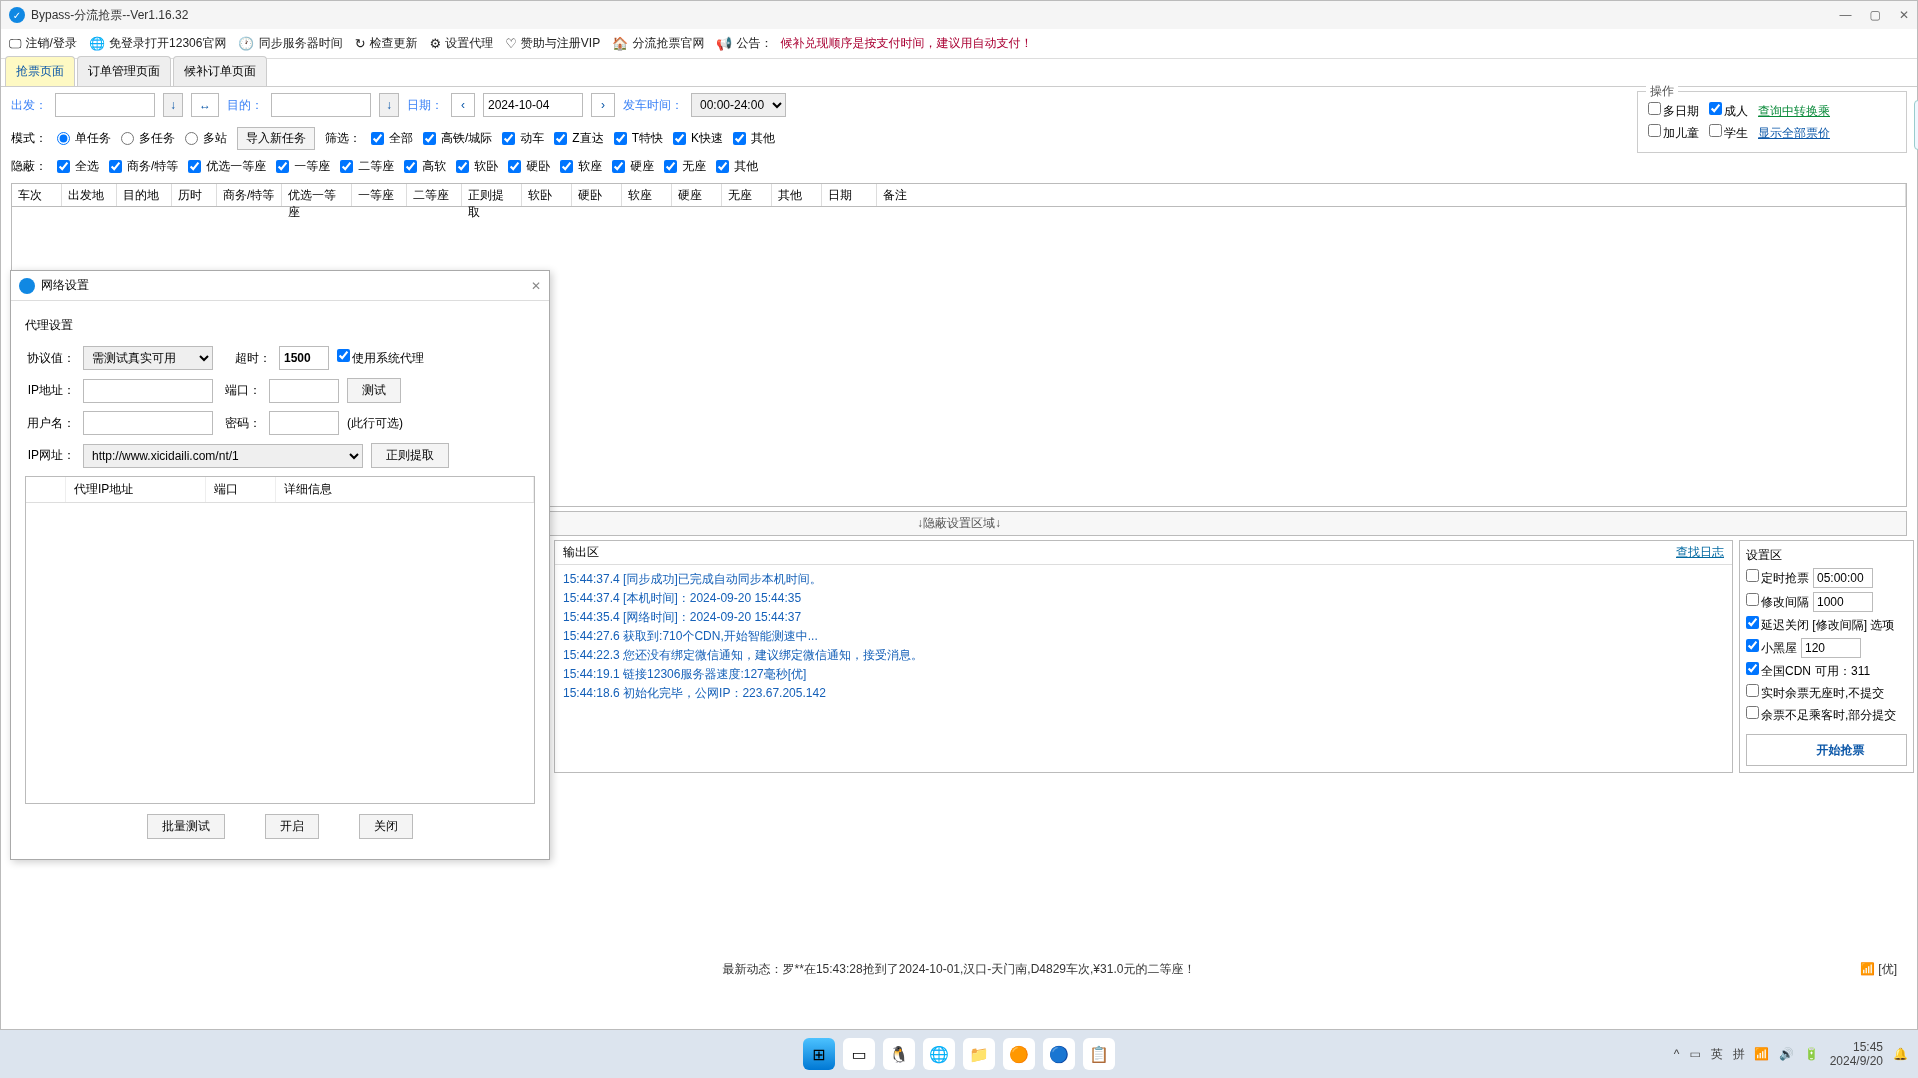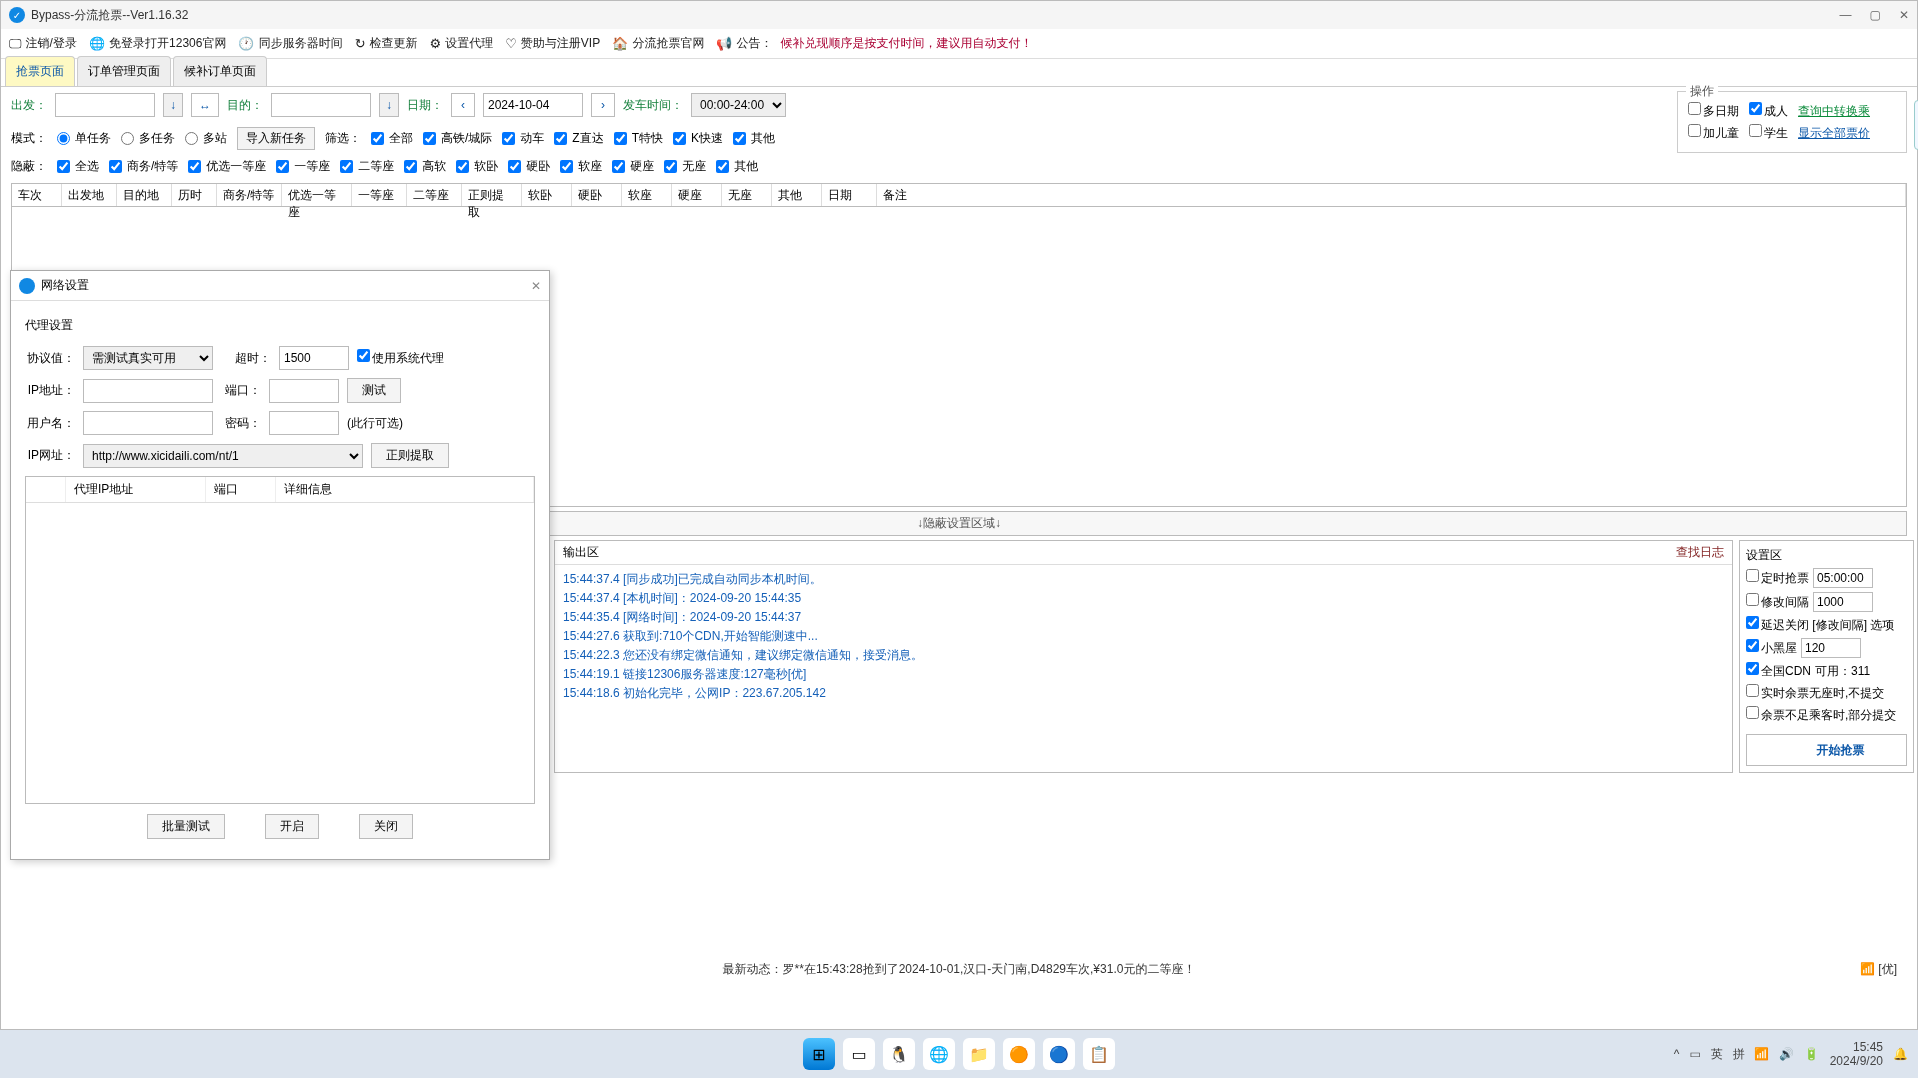--- a/index.html
+++ b/index.html
@@ -11,44 +11,44 @@
 .titlebar .winbtns { display: flex; gap: 18px; }
 .titlebar .winbtns span { color: #666; cursor: pointer; }
 .menubar { height: 30px; display: flex; align-items: center; padding: 0 8px; gap: 12px; border-bottom: 1px solid #ddd; }
 .menubar .menuitem { display: flex; align-items: center; gap: 4px; color: #222; cursor: pointer; white-space: nowrap; }
 .menubar .menuitem .micon { font-size: 13px; }
 .menubar .announce { color: #a03; margin-left: 4px; }
 .tabbar { height: 28px; display: flex; align-items: flex-end; padding-left: 4px; border-bottom: 1px solid #ccc; }
 .tabbar .tab { padding: 6px 10px; background: #eee; border: 1px solid #ccc; border-bottom: none; margin-right: 2px; border-radius: 4px 4px 0 0; cursor: pointer; }
 .tabbar .tab.active { background: #fef9c3; color: #0b57a8; }
 .searchrow { display: flex; align-items: center; padding: 6px 10px; gap: 8px; flex-wrap: nowrap; }
-.searchrow .lbl { color: #15803d; }
+.searchrow .lbl { color: #3b82f6; }
 .searchrow input[type=text] { border: 1px solid #bbb; height: 24px; padding: 0 4px; }
 .searchrow .dropbtn { width: 20px; height: 24px; border: 1px solid #bbb; background: #f0f0f0; display: inline-flex; align-items: center; justify-content: center; color: #0b57a8; }
 .searchrow .swapbtn { width: 28px; height: 24px; border: 1px solid #bbb; background: #fff; display: inline-flex; align-items: center; justify-content: center; color: #0b57a8; }
 .searchrow .datebox { width: 100px; border: 1px solid #bbb; height: 24px; padding: 0 6px; }
 .searchrow .navbtn { width: 24px; height: 24px; border: 1px solid #bbb; background: #fff; display: inline-flex; align-items: center; justify-content: center; color: #0b57a8; }
 .searchrow select { border: 1px solid #bbb; height: 24px; padding: 0 4px; }
-.opsbox { position: absolute; right: 10px; top: 90px; border: 1px solid #ccc; padding: 6px 10px; width: 230px; }
+.opsbox { position: absolute; right: 10px; top: 90px; border: 1px solid #ccc; padding: 6px 10px; width: 270px; }
 .opsbox .opstitle { position: absolute; top: -9px; left: 8px; background: #fff; padding: 0 4px; color: #555; }
 .opsbox .row { display: flex; align-items: flex-end; gap: 10px; margin: 4px 0; }
 .opsbox .link { color: #0a8a3a; text-decoration: underline; cursor: pointer; }
 .opsbox .link2 { color: #0b57a8; text-decoration: underline; cursor: pointer; }
 .querybtn { position: absolute; right: -58px; top: 8px; width: 50px; height: 50px; border: 1px solid #9cc; background: #f0f7ff; color: #0b57a8; display: flex; flex-direction: column; align-items: center; justify-content: center; border-radius: 4px; cursor: pointer; line-height: 1.4; }
 .filterrow { display: flex; align-items: center; padding: 4px 10px; gap: 10px; }
 .filterrow label { display: flex; align-items: center; gap: 3px; white-space: nowrap; }
 .filterrow .btn { border: 1px solid #bbb; background: #f4f4f4; padding: 2px 8px; cursor: pointer; }
 .thead { display: flex; border: 1px solid #bbb; margin: 4px 10px 0 10px; height: 24px; }
 .thead div { border-right: 1px solid #ddd; padding: 3px 6px; text-align: left; flex-shrink: 0; }
 .body-area { height: 300px; border: 1px solid #bbb; border-top: none; margin: 0 10px; background: #fff; }
 .hidden-region { text-align: center; border: 1px solid #bbb; margin: 4px 10px 0 10px; padding: 3px; color: #555; background: #f7f7f7; }
 .bottom-split { display: flex; margin: 4px 3px; gap: 6px; }
 .output-box { flex: 1; border: 1px solid #bbb; background: #fff; }
 .output-box .head { display: flex; justify-content: space-between; padding: 3px 8px; border-bottom: 1px solid #ddd; }
-.output-box .head .log { color: #7f1d1d; cursor: pointer; }
+.output-box .head .log { color: #0369a1; text-decoration: underline; cursor: pointer; }
 .output-box .content { padding: 4px 8px; height: 200px; overflow: auto; }
 .output-box .content .line { color: #1560b8; margin: 2px 0; }
 .output-box .content .line .ts { color: #1560b8; }
 .settings-box { width: 175px; border: 1px solid #bbb; background: #fff; padding: 6px; }
 .settings-box .head { margin-bottom: 4px; }
 .settings-box .srow { display: flex; align-items: center; gap: 4px; margin: 4px 0; }
 .settings-box .srow input[type=text] { border: 1px solid #bbb; width: 60px; height: 20px; padding: 0 3px; }
 .settings-box .startbtn { width: 100%; height: 32px; border: 1px solid #bbb; background: #fff; color: #0b57a8; margin-top: 6px; cursor: pointer; font-weight: bold; padding-left: 28px; }
 .statusline { position: absolute; bottom: 48px; left: 0; right: 0; display: flex; justify-content: center; align-items: center; height: 24px; color: #333; }
 .statusline .wifi { position: absolute; right: 20px; }
@@ -340,21 +340,21 @@
     <span class="icon"></span>
     <span>网络设置</span>
     <span class="close">✕</span>
   </div>
   <div class="dbody">
     <div class="section-title">代理设置</div>
     <div class="drow">
       <span class="dlbl">协议值：</span>
       <select style="width:130px"><option>需测试真实可用</option></select>
       <span class="dlbl">超时：</span>
-      <input type="text" style="width: 70px;" value="1500">
+      <input type="text" style="width: 50px; font-weight: bold;" value="1500">
       <label><input type="checkbox" checked="" style=""><span>使用系统代理</span></label>
     </div>
     <div class="drow">
       <span class="dlbl">IP地址：</span>
       <input type="text" style="width: 130px;">
       <span class="dlbl" style="width:40px">端口：</span>
       <input type="text" style="width: 70px;">
       <span class="dbtn">测试</span>
     </div>
     <div class="drow">

